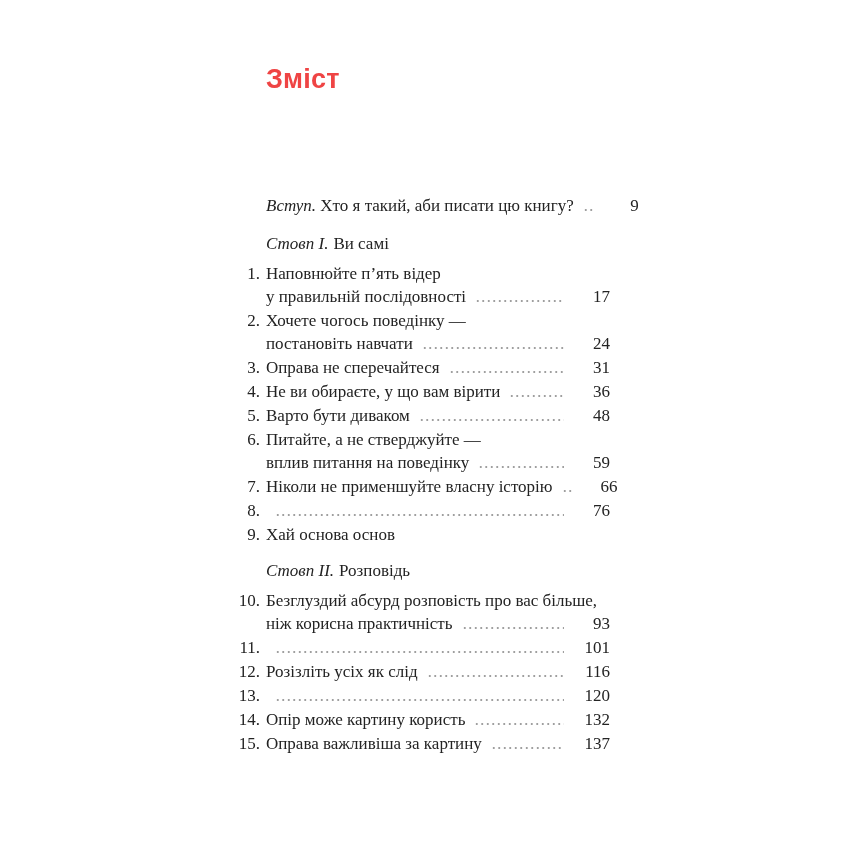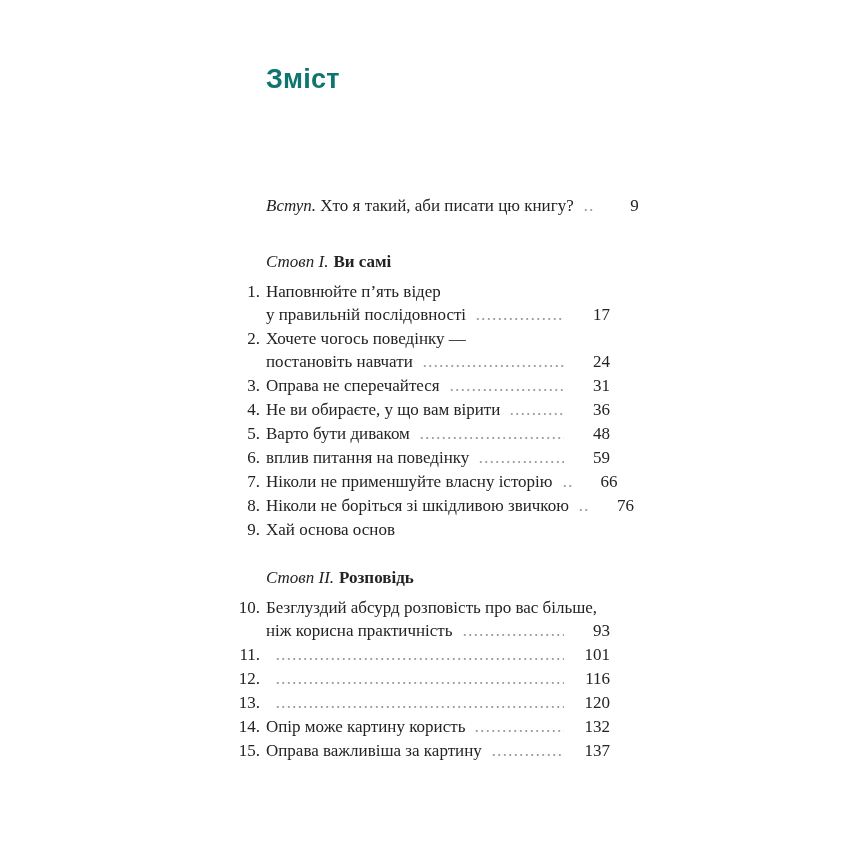--- a/index.html
+++ b/index.html
@@ -18,36 +18,36 @@
   }
   .page{position:absolute;inset:0;background:var(--bg-color);}
   .title{
     position:absolute;
     left:266px;top:64px;
     margin:0;
     font-family:"Liberation Sans", sans-serif;
     font-size:27px;
     font-weight:700;
     letter-spacing:.2px;
-    color:#0f766e;
+    color:#ef4444;
   }
   .toc{
     position:absolute;
     left:266px;top:194px;
     width:344px;
     display:flex;
     flex-direction:column;
     font-size:17px;
     line-height:23px;
   }
-  .row.intro{margin-bottom:33px;}
+  .row.intro{margin-bottom:15px;}
   .section-header{margin-bottom:7px;}
-  .section-header.later{margin-top:24px;}
+  .section-header.later{margin-top:12px;}
   .section-header .italic{font-style:italic;padding-right:5px;}
-  .section-header .bold{font-weight:700;}
+  .section-header .bold{font-weight:400;}
   .italic{font-style:italic;}
   .item{position:relative;margin-bottom:1px;}
   .num{
     position:absolute;
     left:-38px;top:0;
     width:32px;
     text-align:right;
     color:var(--text-color);
   }
   .line{white-space:nowrap;}
@@ -122,38 +122,38 @@
       <div class="item">
         <span class="num">5.</span>
         <div class="line line-last">
           <span class="text">Варто бути диваком</span>
           <div class="leader"></div>
           <span class="page-num">48</span>
         </div>
       </div>
       <div class="item">
         <span class="num">6.</span>
+        <div class="line">Питайте, а не стверджуйте —</div>
         <div class="line line-last">
           <span class="text">вплив питання на поведінку</span>
           <div class="leader"></div>
           <span class="page-num">59</span>
         </div>
       </div>
       <div class="item">
         <span class="num">7.</span>
         <div class="line line-last">
           <span class="text">Ніколи не применшуйте власну історію</span>
           <div class="leader"></div>
           <span class="page-num">66</span>
         </div>
       </div>
       <div class="item">
         <span class="num">8.</span>
         <div class="line line-last">
-          <span class="text">Ніколи не боріться зі шкідливою звичкою</span>
           <div class="leader"></div>
           <span class="page-num">76</span>
         </div>
       </div>
       <div class="item">
         <span class="num">9.</span>
         <div class="line">Хай основа основ</div>
       </div>
       <div class="section-header later"><span class="italic">Стовп II.</span><span class="bold">Розповідь</span></div>
       <div class="item">
@@ -168,20 +168,21 @@
       <div class="item">
         <span class="num">11.</span>
         <div class="line line-last">
           <div class="leader"></div>
           <span class="page-num">101</span>
         </div>
       </div>
       <div class="item">
         <span class="num">12.</span>
         <div class="line line-last">
+          <span class="text">Розізліть усіх як слід</span>
           <div class="leader"></div>
           <span class="page-num">116</span>
         </div>
       </div>
       <div class="item">
         <span class="num">13.</span>
         <div class="line line-last">
           <div class="leader"></div>
           <span class="page-num">120</span>
         </div>

